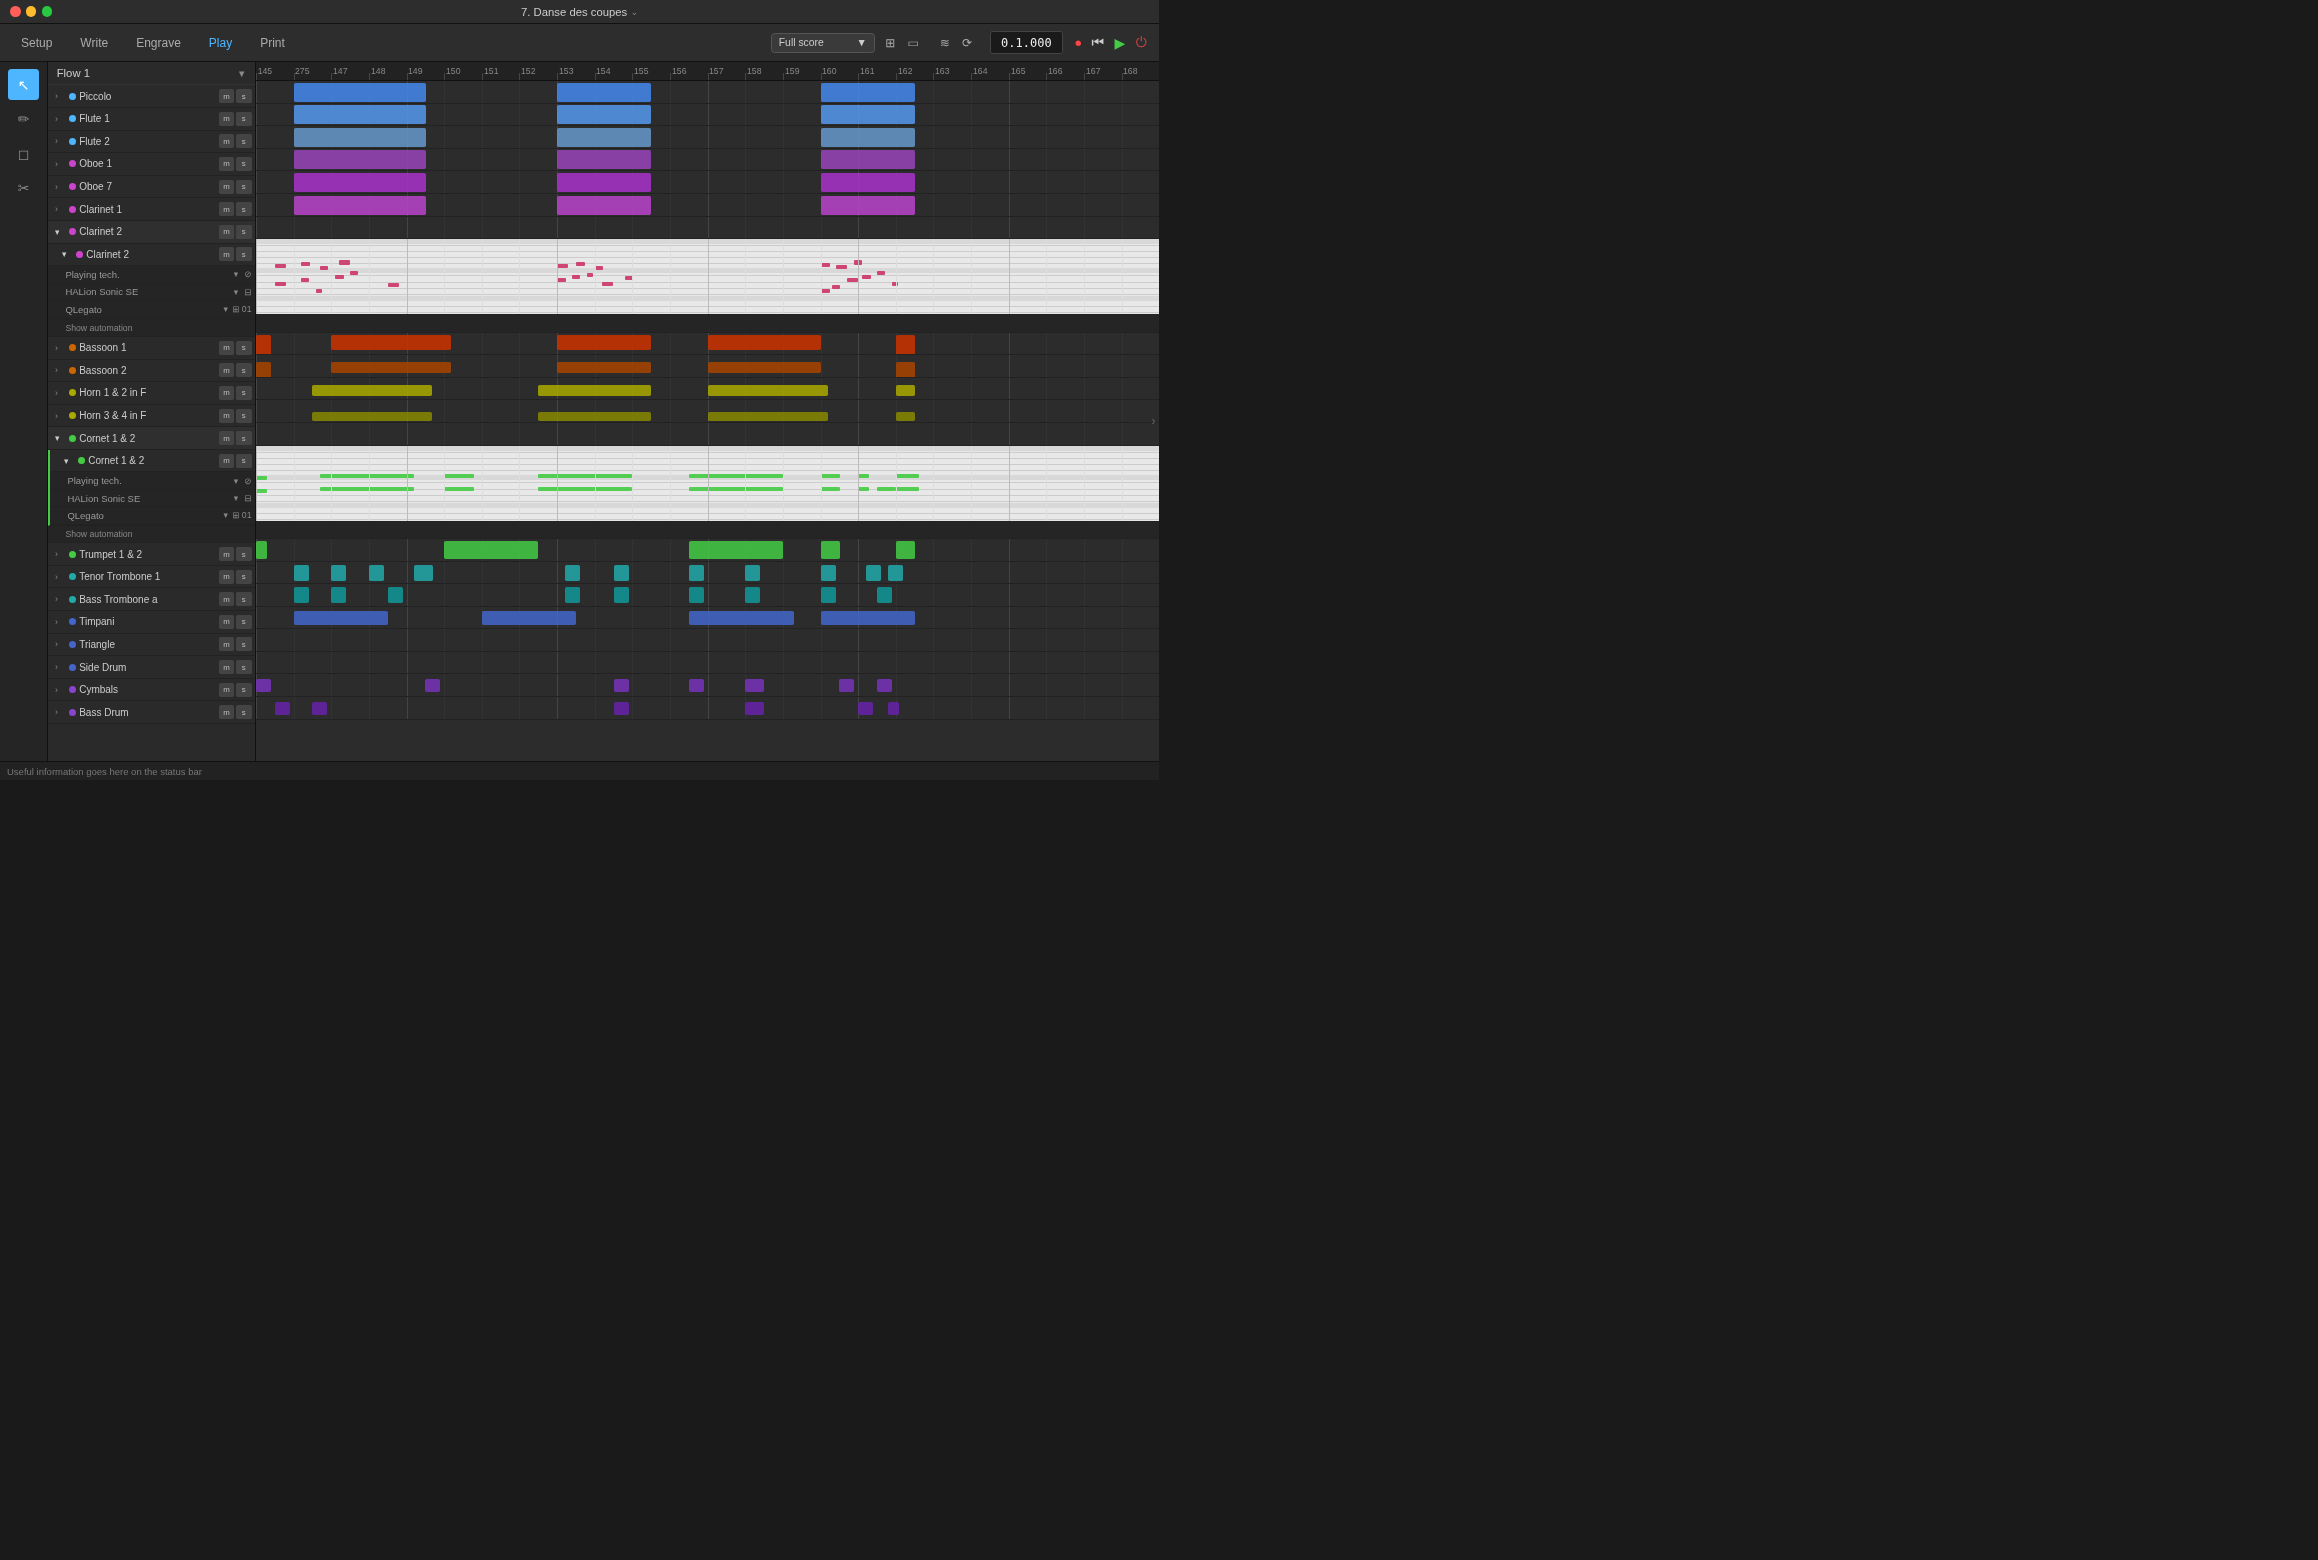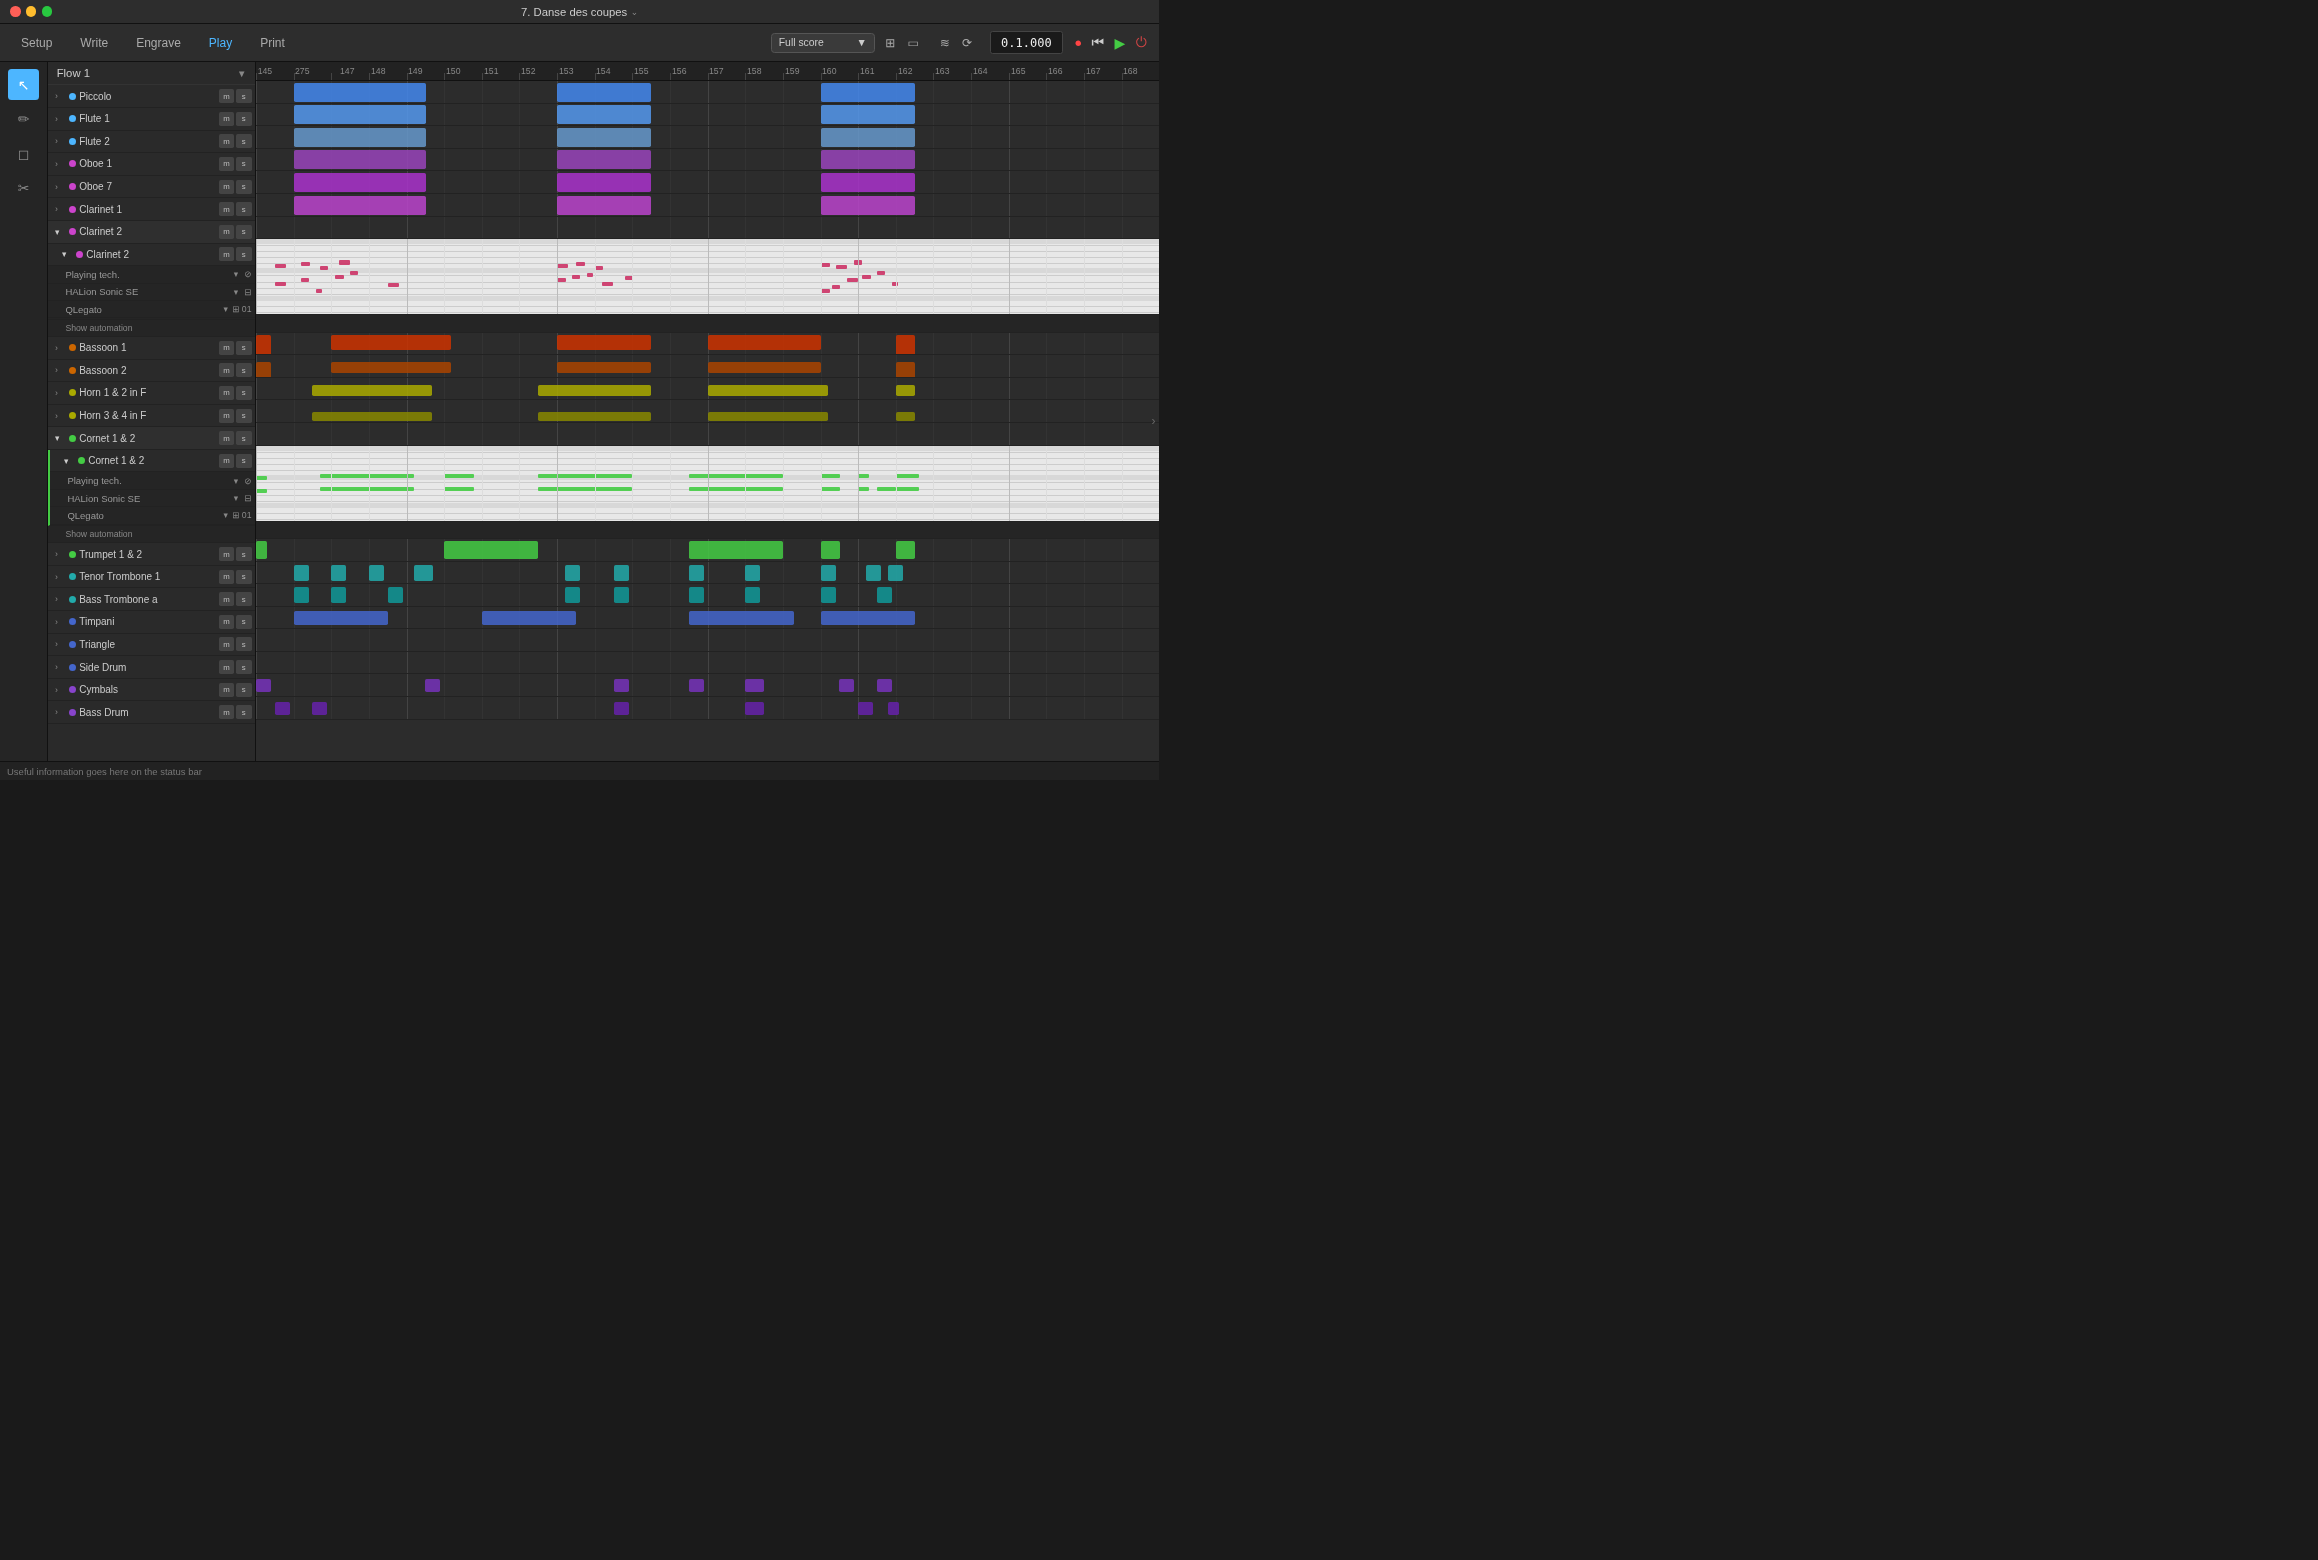--- a/index.html
+++ b/index.html
@@ -605,21 +605,21 @@
   </div>
 
   <div class="piano-timeline">
 
     <div class="timeline-ruler" id="ruler">
     <div class="ruler-line" style="left: 0px;"></div>
         <div class="ruler-mark" style="left: 1.7px;">145</div>
         <div class="ruler-line" style="left: 38px;"></div>
         <div class="ruler-mark" style="left: 39px;">275</div>
         <div class="ruler-line" style="left: 75px;"></div>
-        <div class="ruler-mark" style="left: 84px;">147</div>
+        <div class="ruler-mark" style="left: 77px;">147</div>
         <div class="ruler-line" style="left: 113px;"></div>
         <div class="ruler-mark" style="left: 115px;">148</div>
         <div class="ruler-line" style="left: 151px;"></div>
         <div class="ruler-mark" style="left: 152px;">149</div>
         <div class="ruler-line" style="left: 188px;"></div>
         <div class="ruler-mark" style="left: 190px;">150</div>
         <div class="ruler-line" style="left: 226px;"></div>
         <div class="ruler-mark" style="left: 228px;">151</div>
         <div class="ruler-line" style="left: 263px;"></div>
         <div class="ruler-mark" style="left: 265px;">152</div>

